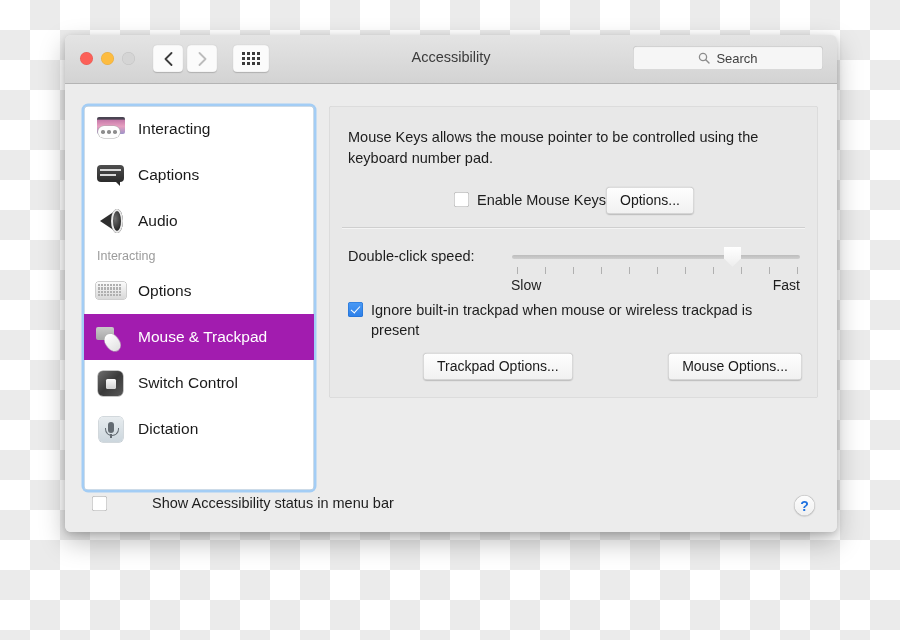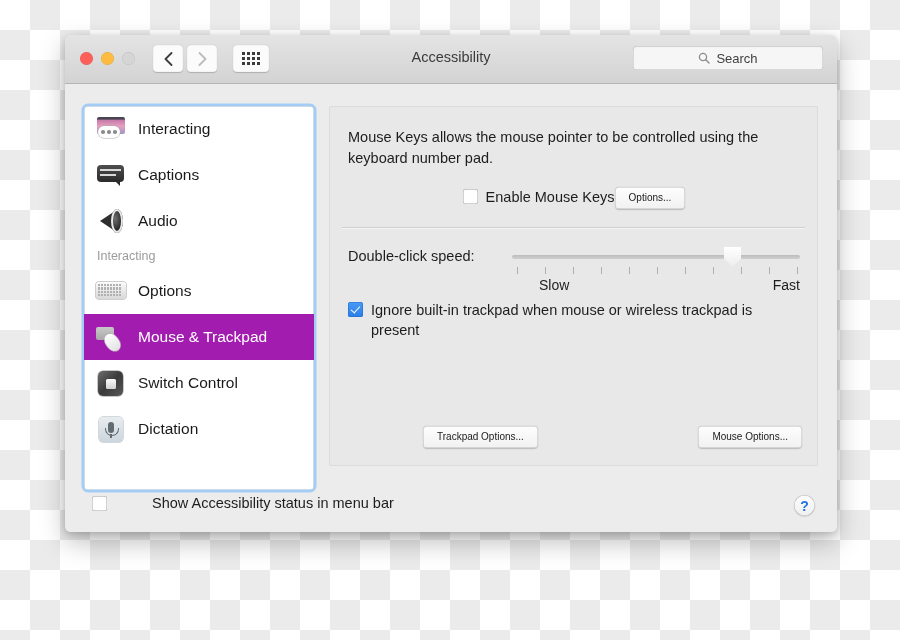--- a/index.html
+++ b/index.html
@@ -262,21 +262,21 @@
     border-radius: 0 0 7px 7px;
   }
   .ic-dic-stem { position: absolute; left: 14.2px; top: 20px; width: 1.6px; height: 4px; background: #636b72; }
 
   
   .pane {
     position: absolute;
     left: 264px;
     top: 22px;
     width: 489px;
-    height: 360px;
+    height: 292px;
     background: #e8e8e8;
     border-radius: 3px;
     box-shadow: inset 0 0 0 0.5px #d0d0d0;
   }
   .pane-desc {
     position: absolute;
     left: 19px; top: 21px; width: 440px;
     font-size: 14.5px;
     color: #1d1d1d;
     line-height: 21px;
@@ -305,21 +305,21 @@
     border: solid #fff; border-width: 0 1.8px 1.8px 0;
     transform: rotate(42deg);
   }
   .cb-row { display: flex; align-items: flex-start; gap: 8px; }
   .cb-text { font-size: 14.5px; color: #1d1d1d; line-height: 20px; margin-top: -2px; }
 
   .btn {
     background: linear-gradient(to bottom, #fefefe, #f1f1f1);
     border-radius: 4px;
     box-shadow: 0 0.5px 1.2px rgba(0,0,0,.20), inset 0 0 0 0.5px #b9b9b9;
-    font-size: 10px;
+    font-size: 14px;
     color: #1a1a1a;
     padding: 5px 14px 6px;
     text-align: center;
     white-space: nowrap;
   }
 
   .sep {
     position: absolute; left: 13px; right: 13px;
     height: 1px;
     background: #cfcfcf;
@@ -348,21 +348,21 @@
     left: 376px; top: 1px;
     width: 17px; height: 20px;
     background: linear-gradient(to bottom, #ffffff, #ededed);
     filter: drop-shadow(0 1px 1.2px rgba(0,0,0,.30));
     clip-path: polygon(0 0, 100% 0, 100% 58%, 50% 100%, 0 58%);
   }
   .slow, .fast {
     position: absolute; top: 31px;
     font-size: 14px; color: #1d1d1d;
   }
-  .slow { left: 163px; margin-left: 28px; }
+  .slow { left: 163px; }
   .fast { right: 0px; }
 
   .row-ignore { position: absolute; left: 19px; top: 196px; width: 450px; }
 
   .bottom-btns {
     position: absolute; left: 94px; right: 16px; bottom: 18px;
     display: flex; justify-content: space-between;
   }
 
   

